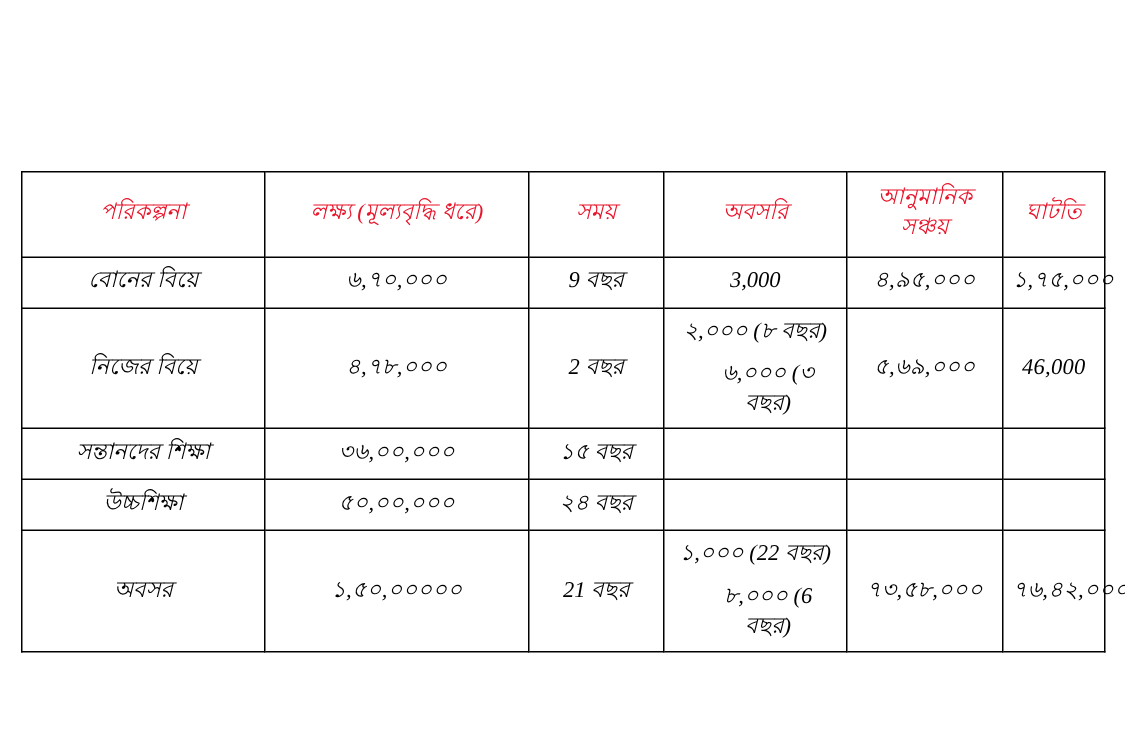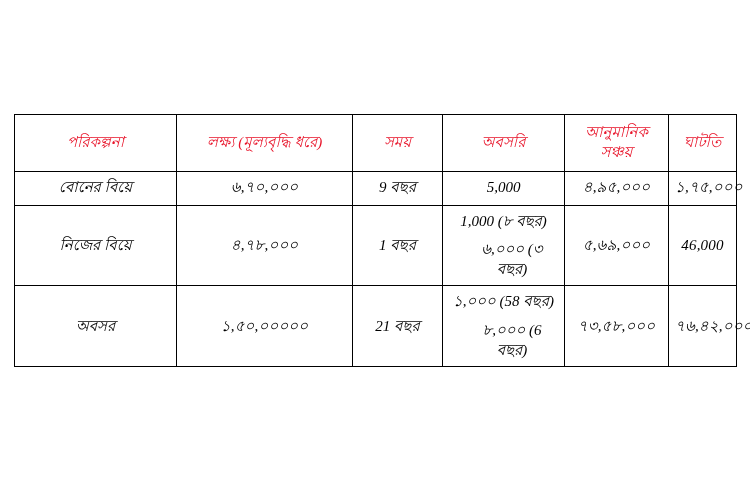--- a/index.html
+++ b/index.html
@@ -101,42 +101,58 @@
           <th>আনুমানিক সঞ্চয়</th>
           <th>ঘাটতি</th>
         </tr>
       </thead>
       <tbody>
         <tr>
           <td class="col-plan">বোনের বিয়ে</td>
           <td class="amount">৬,৭০,০০০</td>
           <td>9 বছর</td>
           <td class="sip-lines">
-            <span>5,000</span>
+            <span>3,000</span>
           </td>
           <td class="amount">৪,৯৫,০০০</td>
           <td class="amount">১,৭৫,০০০</td>
         </tr>
         <tr>
           <td class="col-plan">নিজের বিয়ে</td>
           <td class="amount">৪,৭৮,০০০</td>
-          <td>1 বছর</td>
+          <td>2 বছর</td>
           <td class="sip-lines">
-            <span>1,000 (৮ বছর)</span>
+            <span>২,০০০ (৮ বছর)</span>
             <span>৬,০০০ (৩ বছর)</span>
           </td>
           <td class="amount">৫,৬৯,০০০</td>
           <td class="amount">46,000</td>
         </tr>
         <tr>
+          <td class="col-plan">সন্তানদের শিক্ষা</td>
+          <td class="amount">৩৬,০০,০০০</td>
+          <td>১৫ বছর</td>
+          <td class="empty-cell"></td>
+          <td class="empty-cell"></td>
+          <td class="empty-cell"></td>
+        </tr>
+        <tr>
+          <td class="col-plan">উচ্চশিক্ষা</td>
+          <td class="amount">৫০,০০,০০০</td>
+          <td>২৪ বছর</td>
+          <td class="empty-cell"></td>
+          <td class="empty-cell"></td>
+          <td class="empty-cell"></td>
+        </tr>
+        <tr>
           <td class="col-plan">অবসর</td>
           <td class="amount">১,৫০,০০০০০</td>
           <td>21 বছর</td>
           <td class="sip-lines">
-            <span>১,০০০ (58 বছর)</span>
+            <span>১,০০০ (22 বছর)</span>
             <span>৮,০০০ (6 বছর)</span>
           </td>
           <td class="amount">৭৩,৫৮,০০০</td>
           <td class="amount">৭৬,৪২,০০০</td>
         </tr>
       </tbody>
     </table>
   </div>
 </div>
 

